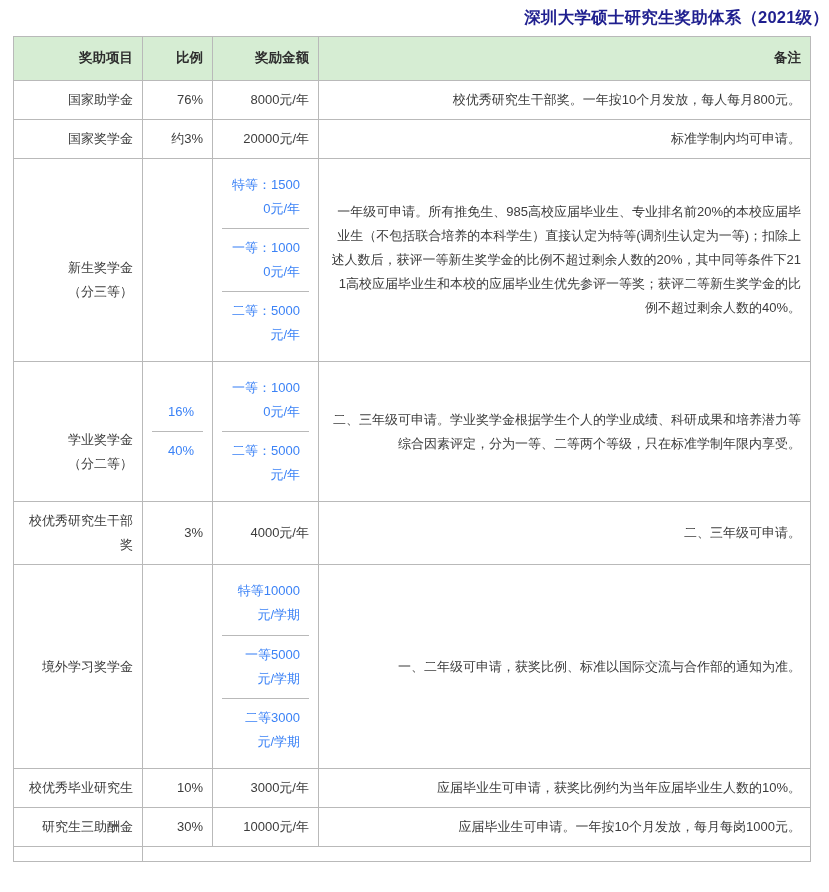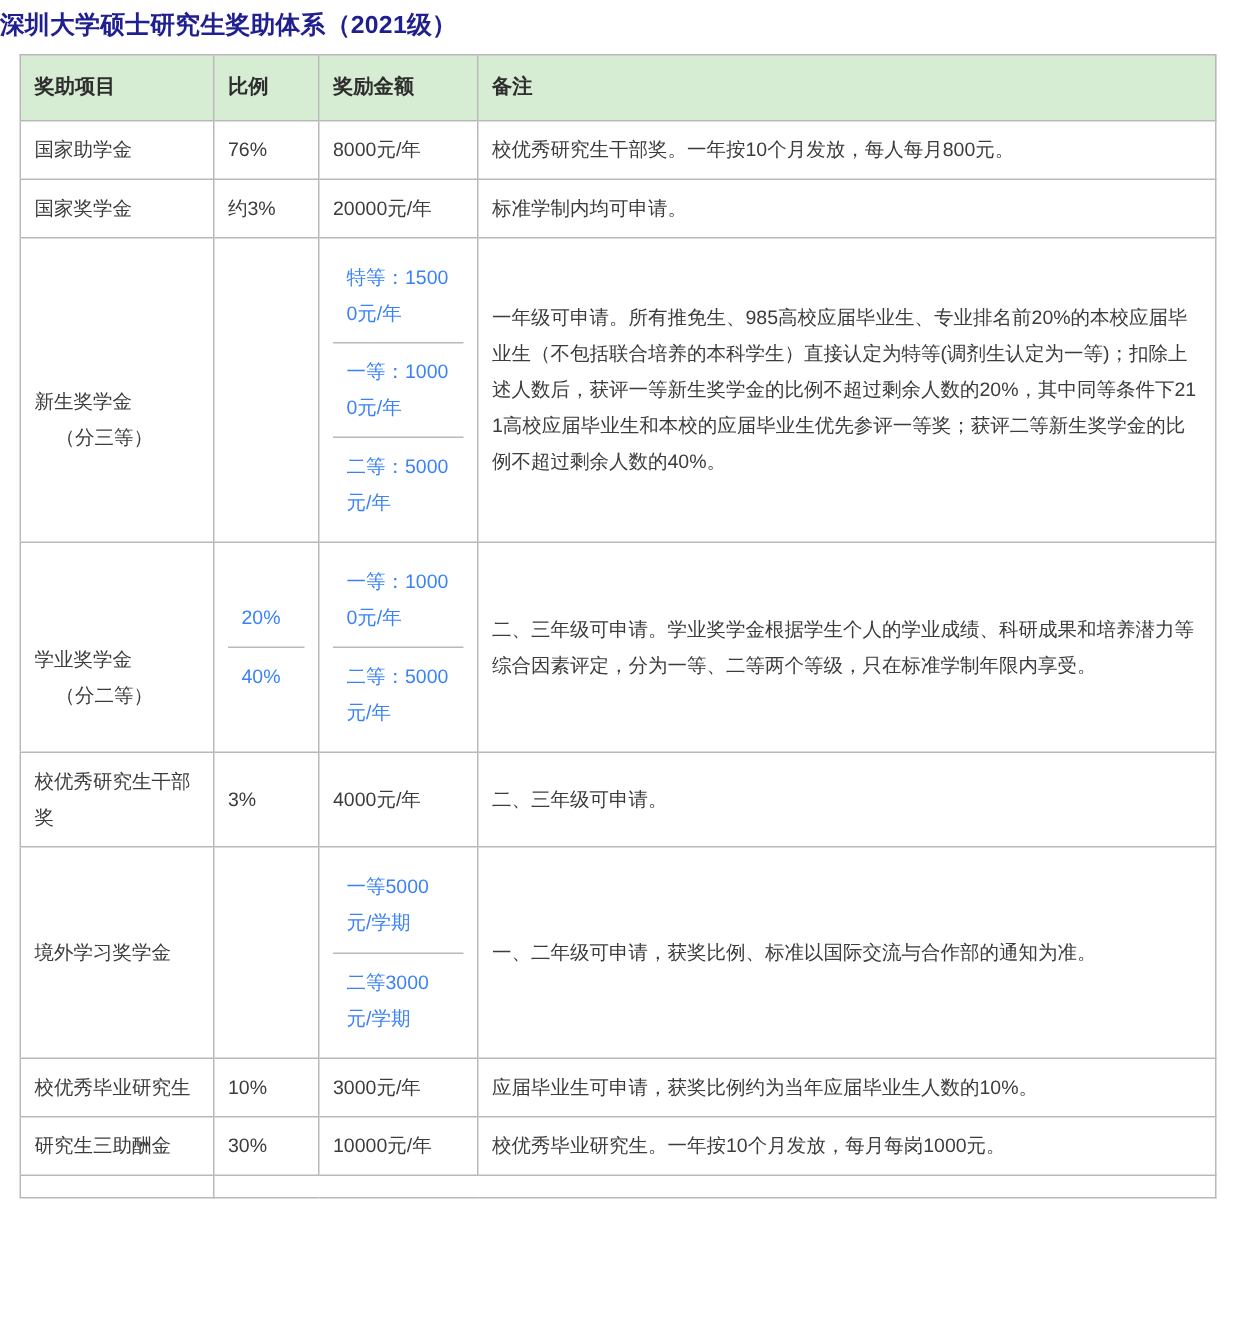--- a/index.html
+++ b/index.html
@@ -15,21 +15,21 @@
     overflow: hidden;
   }
   .page {
     width: 829px;
     height: 892px;
     position: relative;
     background: #fff;
     box-sizing: border-box;
   }
   .title {
-    text-align: left;
+    text-align: right;
     font-size: 16.5px;
     font-weight: bold;
     color: #1f1f8f;
     letter-spacing: 0.2px;
     padding-top: 8px;
     padding-bottom: 8px;
     line-height: 1.2;
     white-space: nowrap;
   }
   table.sch {
@@ -39,21 +39,21 @@
     margin-left: 13px;
     border-top: 1px solid #b9b9b9;
     border-left: 1px solid #b9b9b9;
     font-size: 13px;
   }
   table.sch td, table.sch th {
     border-right: 1px solid #b9b9b9;
     border-bottom: 1px solid #b9b9b9;
     padding: 7px 9px;
     vertical-align: middle;
-    text-align: left;
+    text-align: right;
     font-weight: normal;
     line-height: 1.85;
     color: #3c3c3c;
     word-break: break-all;
   }
   table.sch thead th {
     background: #d6edd3;
     font-weight: bold;
     color: #2e2e2e;
     padding-top: 9px;
@@ -151,21 +151,21 @@
 
       <tr>
         <td>
           <span class="item-name">学业奖学金</span>
           <span class="item-sub">（分二等）</span>
         </td>
         <td class="nopad">
           <table class="sub">
             <tbody>
                 <tr>
-              <td>20%</td>
+              <td>16%</td>
             </tr>
             <tr>
               <td>40%</td>
             </tr>
           </tbody>
             </table>
         </td>
         <td class="nopad">
           <table class="sub">
             <tbody>
@@ -188,20 +188,23 @@
         <td>二、三年级可申请。</td>
       </tr>
 
 
       <tr>
         <td>境外学习奖学金</td>
         <td></td>
         <td class="nopad">
           <table class="sub">
             <tbody>
+                <tr>
+              <td>特等10000元/学期</td>
+            </tr>
             <tr>
               <td>一等5000元/学期</td>
             </tr>
             <tr>
               <td>二等3000元/学期</td>
             </tr>
           </tbody>
             </table>
         </td>
         <td>一、二年级可申请，获奖比例、标准以国际交流与合作部的通知为准。</td>
@@ -211,21 +214,21 @@
         <td>校优秀毕业研究生</td>
         <td>10%</td>
         <td>3000元/年</td>
         <td>应届毕业生可申请，获奖比例约为当年应届毕业生人数的10%。</td>
       </tr>
 
       <tr>
         <td>研究生三助酬金</td>
         <td>30%</td>
         <td>10000元/年</td>
-        <td>校优秀毕业研究生。一年按10个月发放，每月每岗1000元。</td>
+        <td>应届毕业生可申请。一年按10个月发放，每月每岗1000元。</td>
       </tr>
 
       <tr>
         <td>
           
           
         </td>
         <td colspan="3">
           
           

